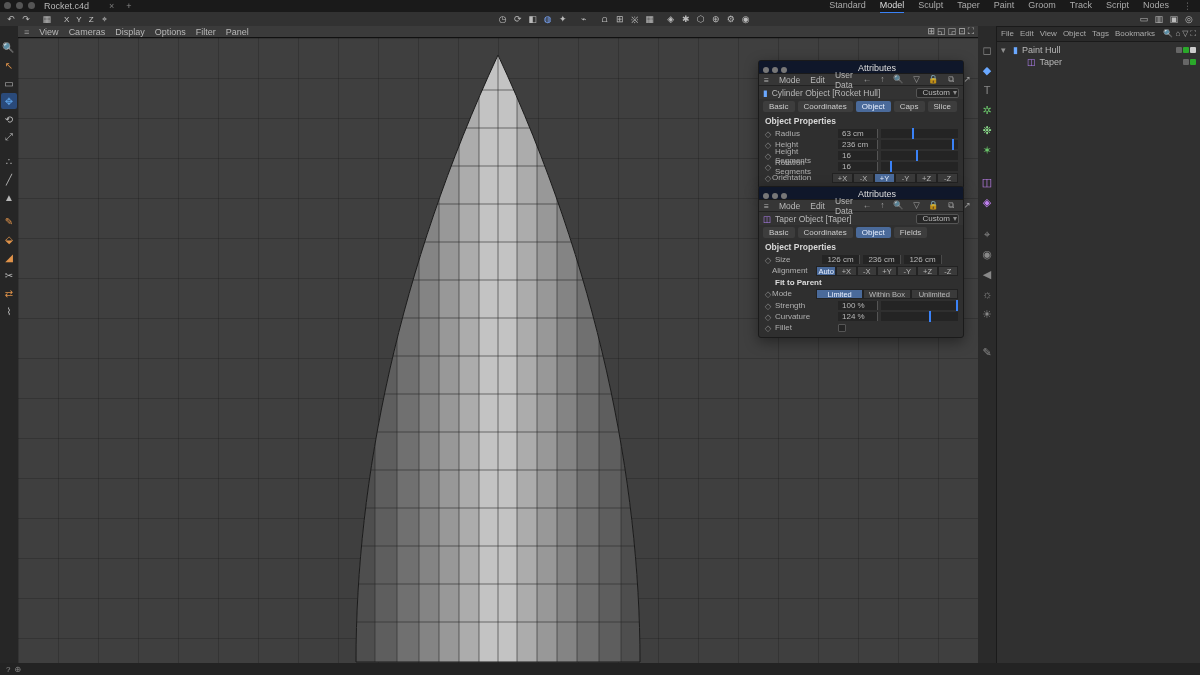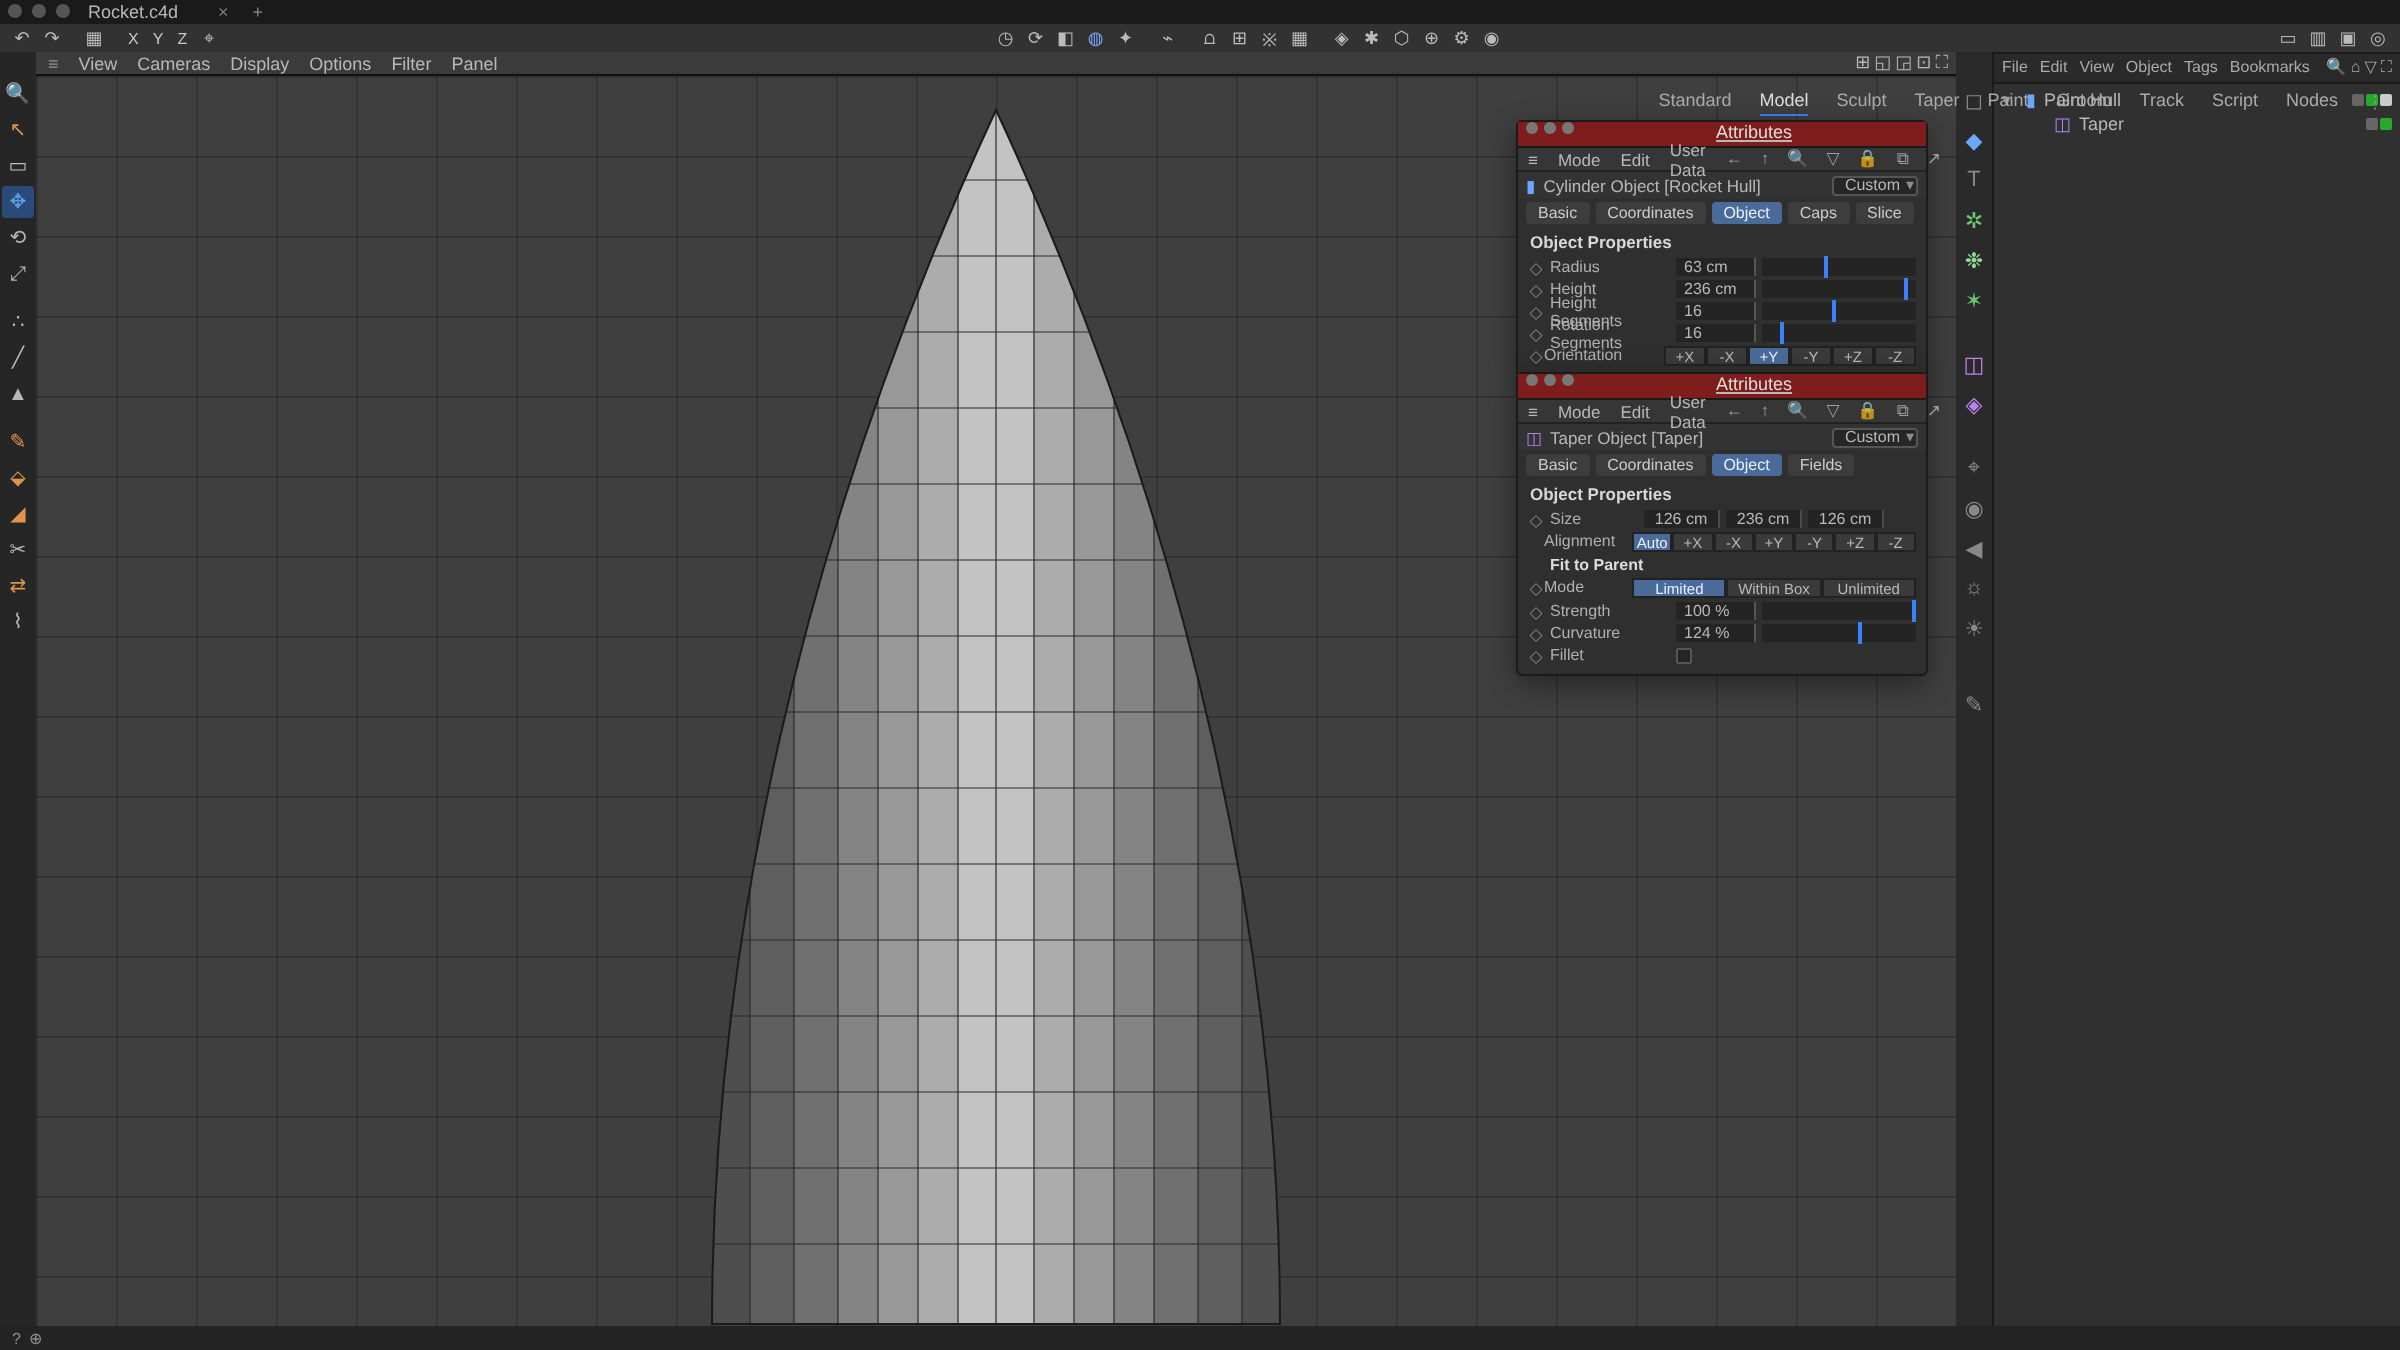--- a/index.html
+++ b/index.html
@@ -17,21 +17,21 @@
 
 
 .toprow { position: absolute; top: 12px; left: 0; right: 0; height: 14px; background: #323232; display: flex; align-items: center; z-index: 40; }
 .tool-chips { display: flex; align-items: center; gap: 1px; padding: 0 4px; }
 .chip { display: inline-flex; align-items: center; justify-content: center; width: 14px; height: 12px; color: #bbb; border-radius: 2px; font-size: 9px; }
 .chip-txt { width: auto; padding: 0 3px; font-size: 8px; color: #c8c8c8; }
 .chip.accent { color: #7aa8ff; }
 .sep { width: 5px; }
 
 
-.modes { position: absolute; right: 8px; top: 0; height: 12px; display: flex; align-items: center; gap: 14px; font-size: 9px; color: #aaa; z-index: 41; margin-top: 45px; }
+.modes { position: absolute; right: 8px; top: 0; height: 12px; display: flex; align-items: center; gap: 14px; font-size: 9px; color: #aaa; z-index: 41; }
 .mode-tab { padding-bottom: 2px; cursor: pointer; }
 .mode-tab.active { border-bottom: 1px solid #3a82f7; color: #ddd; }
 
 
 .vpmenu { position: absolute; top: 26px; left: 18px; right: 220px; height: 12px; background: #3b3b3b; display: flex; align-items: center; gap: 10px; padding: 0 6px; font-size: 9px; color: #b8b8b8; border-bottom: 1px solid #111; z-index: 30; }
 .vpmenu .ham { opacity:.7; }
 .vpmenu .right-icons { margin-left: auto; display: flex; gap: 2px; }
 
 
 .ltool { position: absolute; top: 38px; left: 0; width: 18px; bottom: 12px; background: #262626; display: flex; flex-direction: column; align-items: center; z-index: 35; }
@@ -71,21 +71,21 @@
   repeating-linear-gradient(to bottom, rgba(0,0,0,0.18) 0 1px, transparent 1px 40px);
 }
 .rocket { position: absolute; left: 50%; top: 12px; transform: translateX(-50%); }
 
 
 .statusbar { position: absolute; left: 0; right: 0; bottom: 0; height: 12px; background: #232323; display: flex; align-items: center; padding: 0 6px; font-size: 8px; color: #aaa; z-index: 60; }
 .statusbar .ico { margin-right: 4px; opacity:.8; }
 
 
 .apanel { position: absolute; width: 206px; background: #2f2f2f; border: 1px solid #1a1a1a; border-radius: 3px; box-shadow: 0 4px 14px rgba(0,0,0,.4); font-size: 8.5px; z-index: 80; }
-.apanel .head { height: 13px; background: #7f1d1d; display: flex; align-items: flex-start; border-bottom: 1px solid #1a1a1a; text-decoration: underline; }
+.apanel .head { height: 13px; background: #0f172a; display: flex; align-items: flex-end; border-bottom: 1px solid #1a1a1a; }
 .apanel .head .dots { display: flex; gap: 3px; padding: 0 4px; }
 .apanel .head .dot { width: 6px; height: 6px; border-radius: 50%; background: #777; }
 .apanel .head .title { flex: 1; text-align: center; font-size: 9px; color: #ddd; }
 .apanel .row { display: flex; align-items: center; padding: 1px 5px; gap: 4px; }
 .apanel .mrow { background: #363636; border-bottom: 1px solid #222; height: 12px; }
 .apanel .mrow span { margin-right: 6px; }
 .apanel .mrow .right-ics { margin-left: auto; display: flex; gap: 3px; opacity: .8; }
 .apanel .objrow { background: #333; height: 13px; padding: 0 4px; display: flex; align-items: center; gap: 4px; }
 .apanel .objrow .sel { margin-left: auto; background: #262626; border: 1px solid #555; padding: 0 8px 0 5px; border-radius: 2px; height: 10px; display: flex; align-items: center; font-size: 8px; position:relative; }
 .apanel .objrow .sel::after { content: "▾"; position: absolute; right: 1px; top: -1px; font-size: 8px; opacity: .7; }

